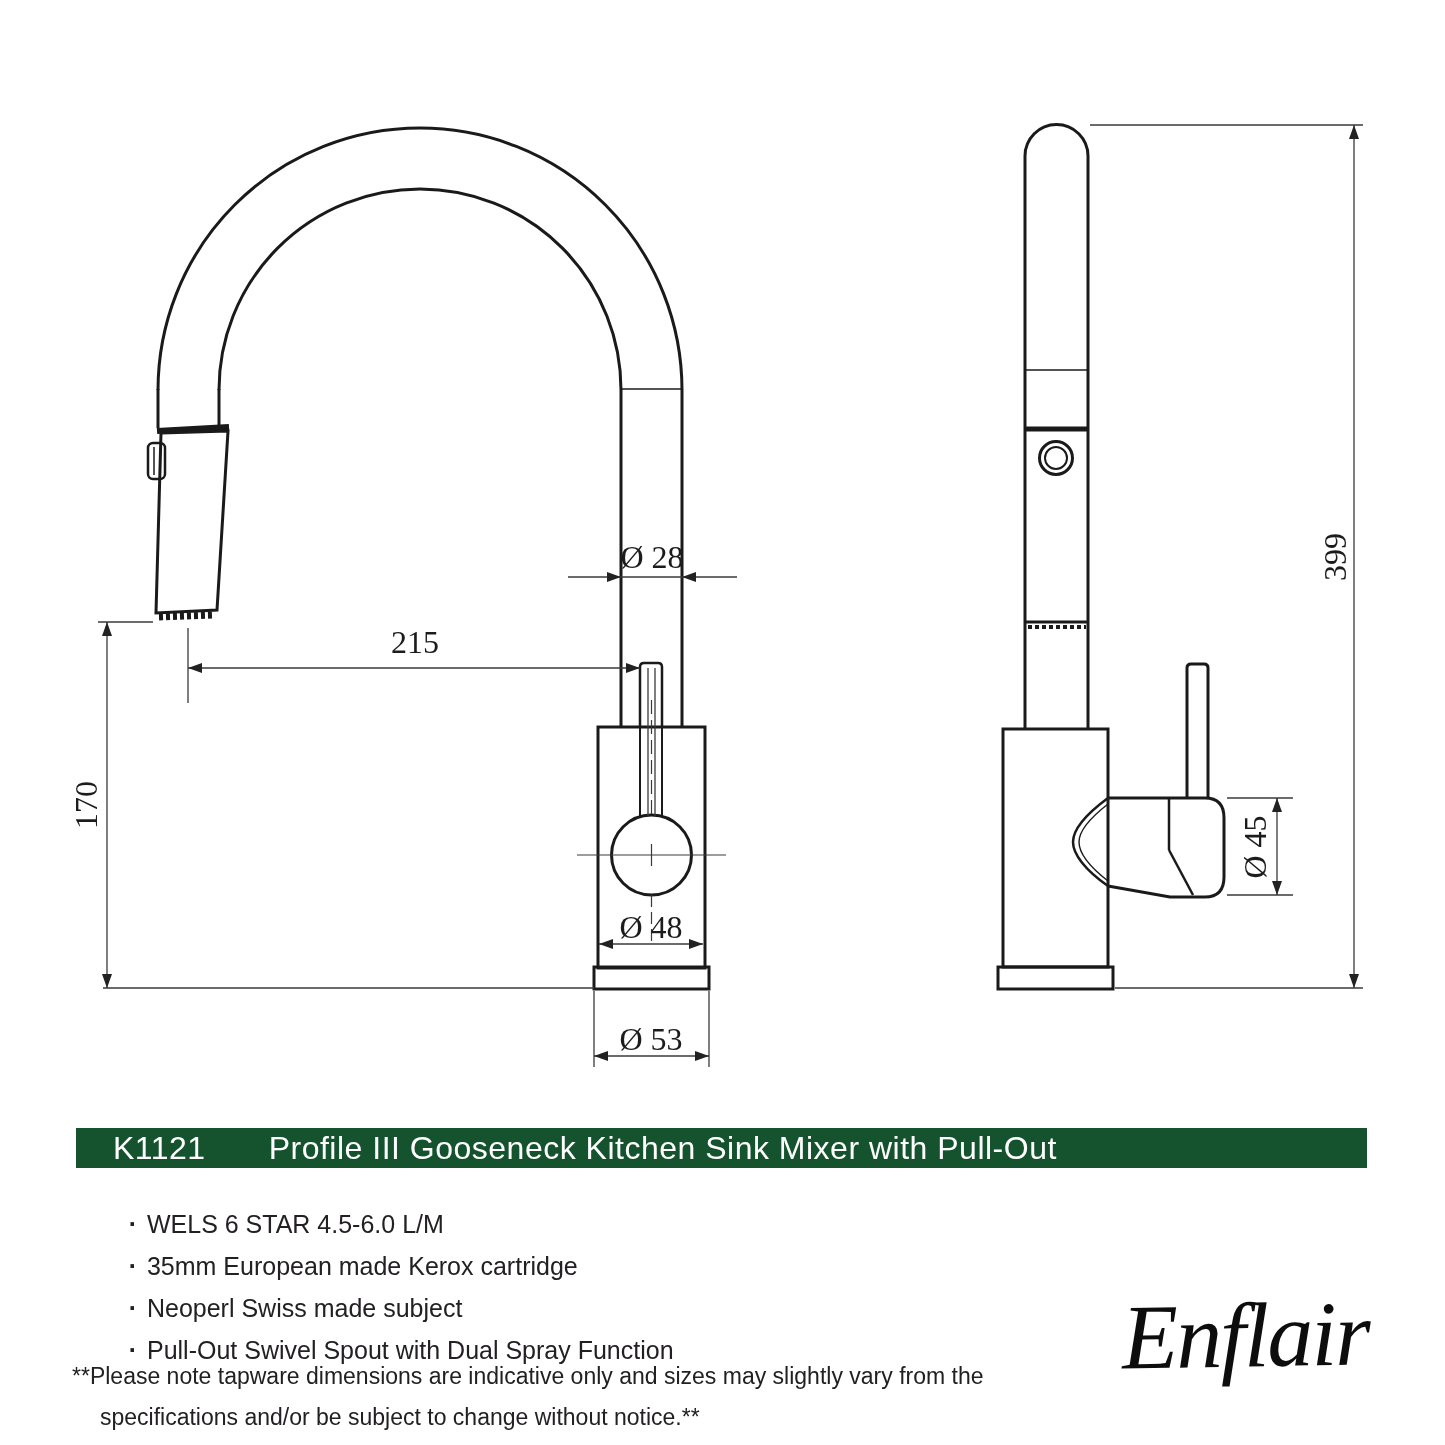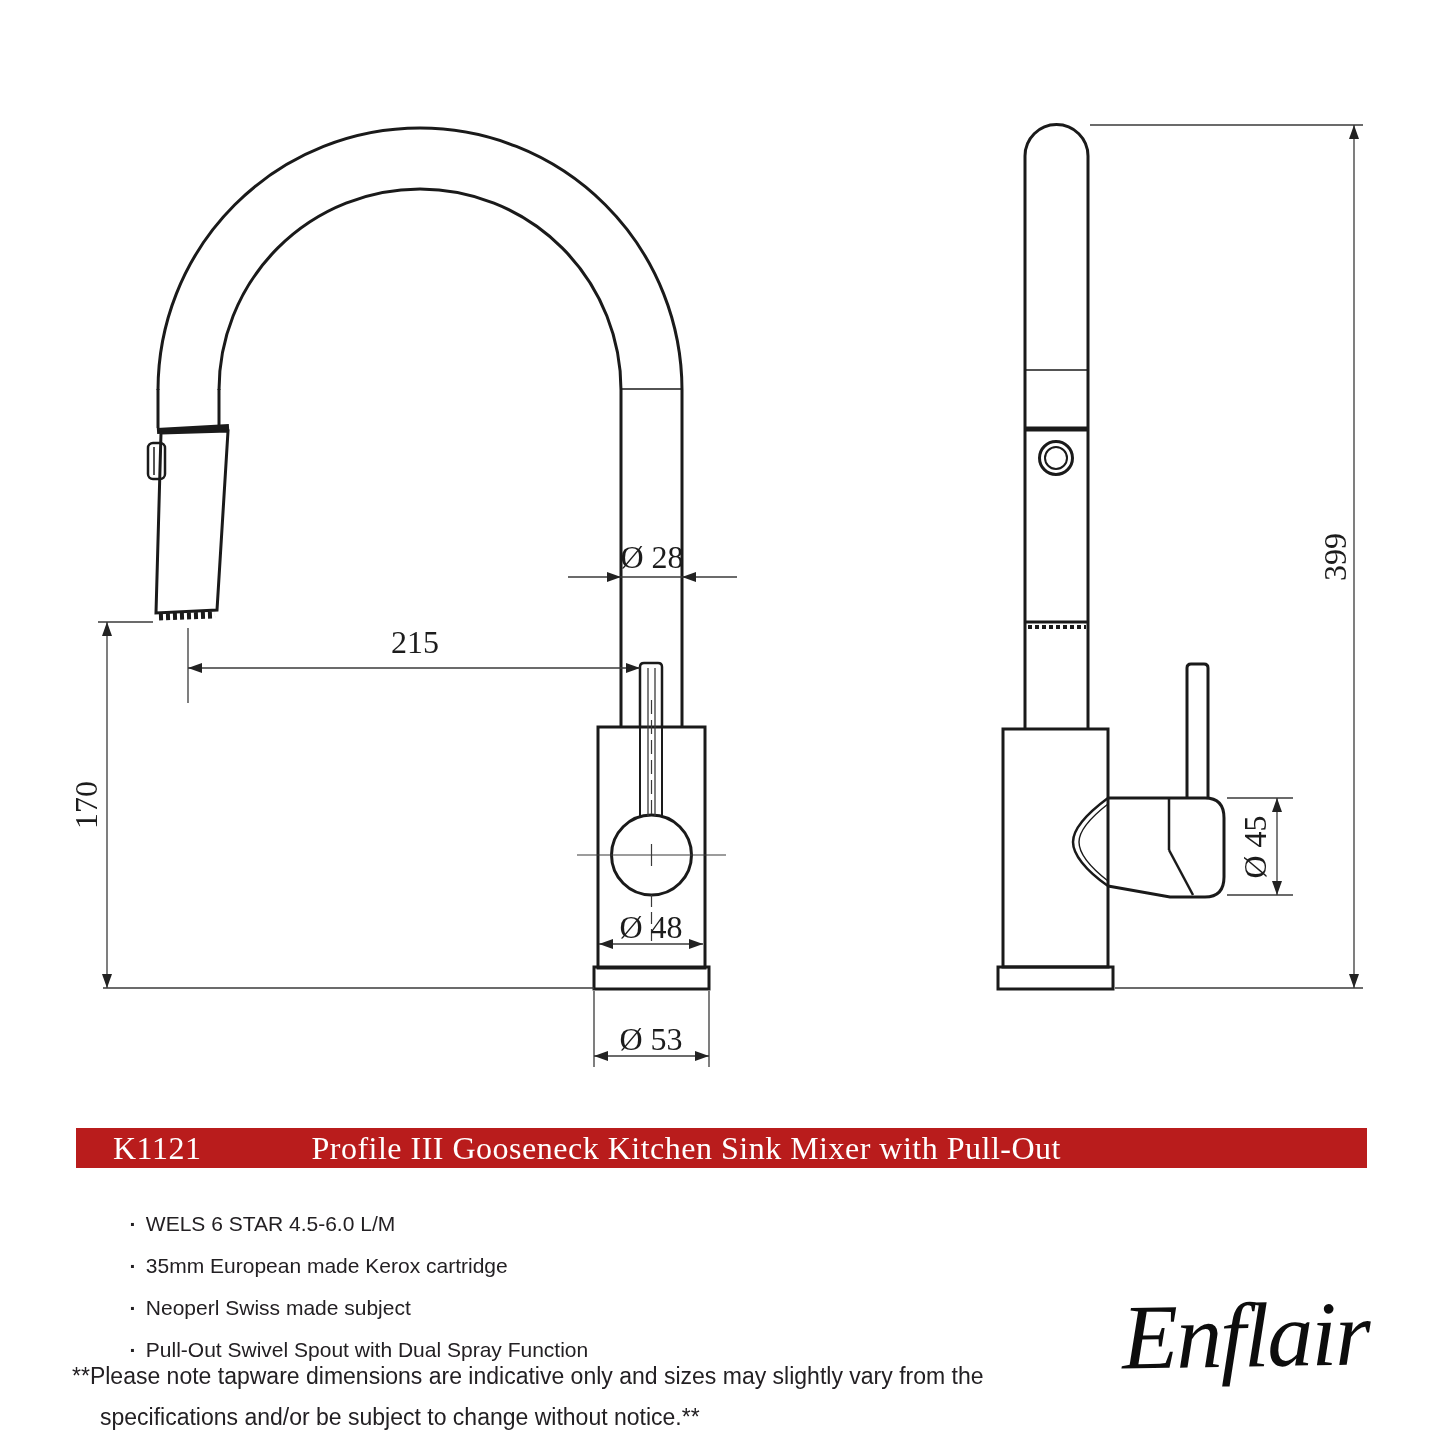--- a/index.html
+++ b/index.html
@@ -1,24 +1,24 @@
 <!DOCTYPE html>
 <html><head>
 <meta charset="utf-8">
 <style>
   html,body{margin:0;padding:0;background:#ffffff;}
   .sheet{position:relative;width:1445px;height:1445px;background:#fff;overflow:hidden;
          font-family:"Liberation Sans",sans-serif;color:#252225;}
   .abs{position:absolute;}
   svg text{font-family:"Liberation Serif",serif;fill:#1c1c1c;}
-  .titlebar{left:76px;top:1128px;width:1291px;height:40px;background:#b91c1c;
-            display:flex;align-items:center;color:#ffffff;font-size:32px;letter-spacing:.5px;white-space:nowrap;font-family:Liberation Serif, serif;}
+  .titlebar{left:76px;top:1128px;width:1291px;height:40px;background:#14532d;
+            display:flex;align-items:center;color:#ffffff;font-size:32px;letter-spacing:.5px;white-space:nowrap;}
   .titlebar .code{margin-left:37px;}
-  .titlebar .ttl{margin-left:110px;}
-  .list{font-size:21px;line-height:42px;white-space:nowrap;color:#232023;}
+  .titlebar .ttl{margin-left:63px;}
+  .list{font-size:25px;line-height:42px;white-space:nowrap;color:#232023;}
   .list .dot{display:inline-block;width:14px;text-align:center;font-weight:bold;}
   .footnote{left:72px;top:1356px;font-size:23px;line-height:41px;white-space:nowrap;color:#232023;}
   .footnote .l2{padding-left:28px;}
   .logo{left:1122px;top:1282px;width:300px;font-family:"Liberation Serif",serif;
         font-style:italic;font-size:92px;color:#0d0d0d;letter-spacing:-2px;transform:rotate(-1deg);}
 </style>
 </head>
 <body>
 
 <div class="sheet">

